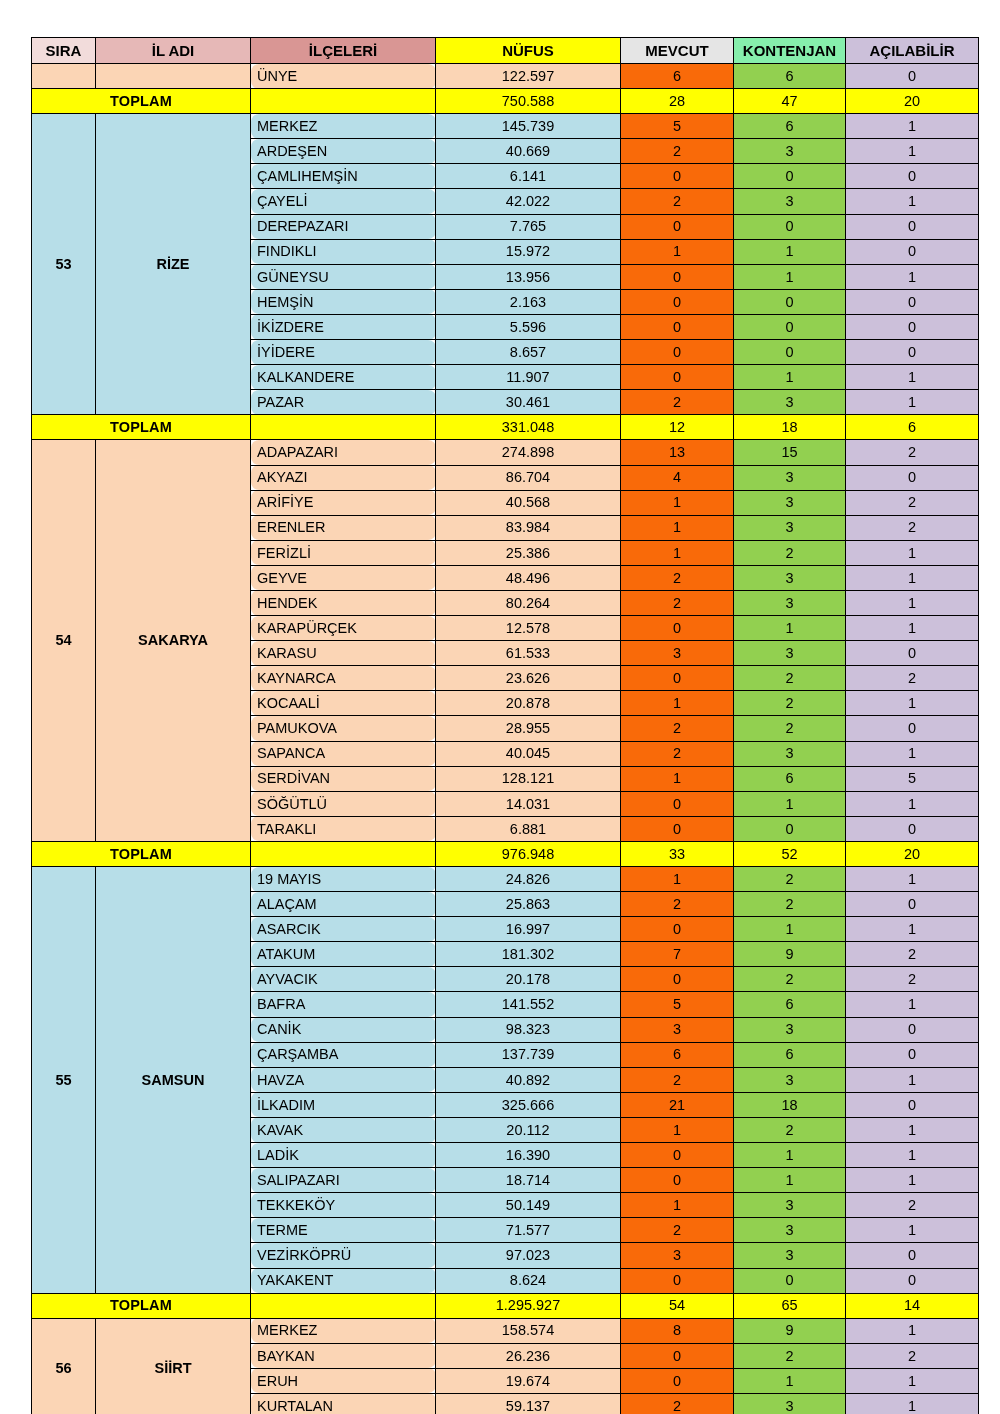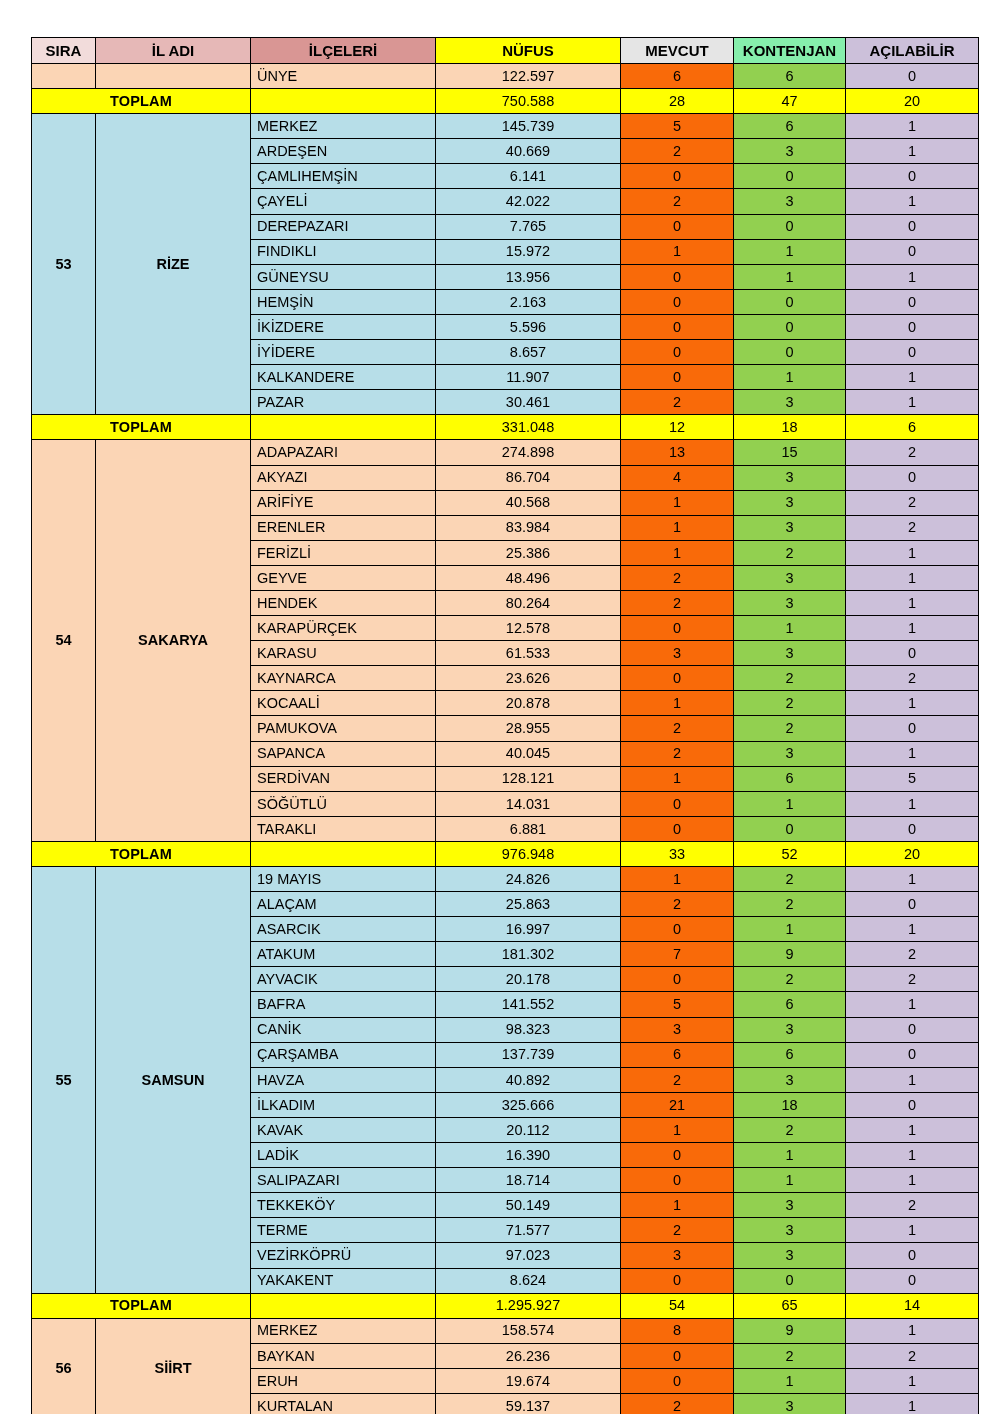--- a/index.html
+++ b/index.html
@@ -56,21 +56,21 @@
 
   
   .bg-peach{background:#FBD5B5;}
   .bg-blue{background:#B7DEE8;}
   .bg-orange{background:#F96A09;}
   .bg-green{background:#92D050;}
   .bg-lav{background:#CCC0DA;}
   .bg-yellow{background:#FFFF00;}
 
   
-  td.ilce{text-align:left;padding-left:6px;font-size:14.5px;}
+  td.ilce{text-align:left;padding-left:6px;font-size:14.5px;border-radius:8px;}
   
   td.prov{font-weight:bold;font-size:14.5px;margin-top:9px;}
   td.sira{font-weight:bold;font-size:14.5px;}
 
   
   tr.total td{background:#FFFF00;font-weight:400;}
   tr.total td.toplam-label{font-weight:bold;letter-spacing:.2px;}
 </style>
 </head>
 <body>

